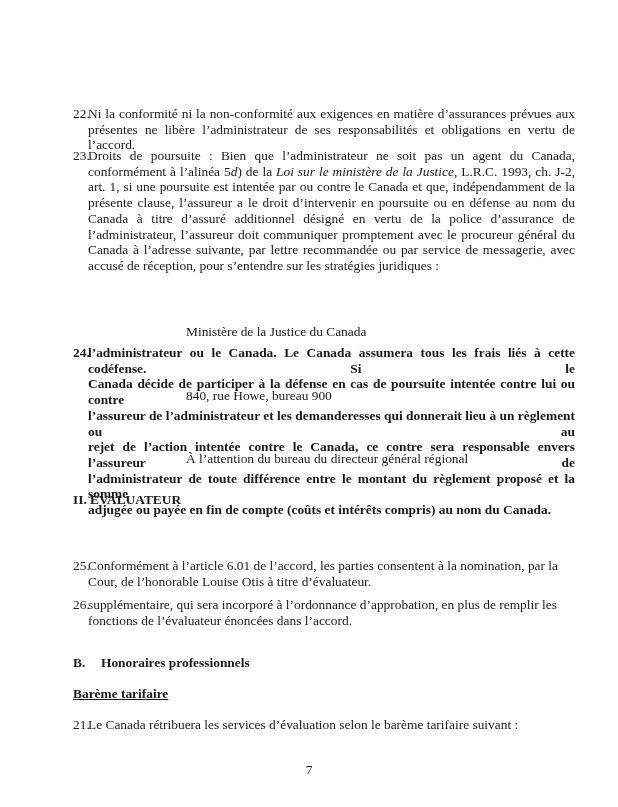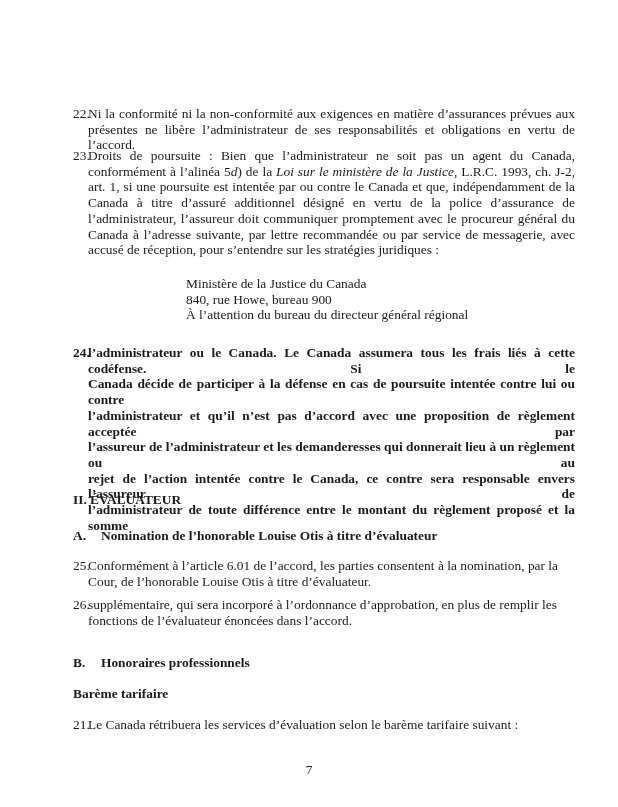--- a/index.html
+++ b/index.html
@@ -11,25 +11,25 @@
       line-height: 15.7px;
     }
     .page { position: absolute; left: 0; top: 12px; width: 540px; height: 807px; }
     .para { position: absolute; left: 73px; width: 502px; }
     .para .num { position: absolute; left: 0; top: 0; }
     .para .body { margin-left: 15px; }
     .justify { text-align: justify; }
     .justify .line { display: block; text-align: justify; text-align-last: justify; }
     .justify .line.last { text-align-last: left; }
     .address { position: absolute; left: 186px; }
-    .address div { white-space: nowrap; }
+    .address div { white-space: nowrap; margin-top: 48px; }
     .heading { position: absolute; left: 73px; font-weight: bold; white-space: nowrap; }
     .subheading { position: absolute; left: 73px; font-weight: bold; white-space: nowrap; }
     .subheading .letter { display: inline-block; width: 28px; }
-    .underline { }
+    .underline { text-decoration: underline; }
     .page-number { position: absolute; left: 0; width: 618px; text-align: center; top: 750px; }
     i { font-style: italic; }
   </style>
 </head>
 <body>
 
 <div class="page">
 
   <div class="para justify" style="top:94px;">
     <span class="num">22.</span>
@@ -38,50 +38,48 @@
       <span class="line last">présentes ne libère l’administrateur de ses responsabilités et obligations en vertu de l’accord.</span>
     </div>
   </div>
 
   <div class="para justify" style="top:136px;">
     <span class="num">23.</span>
     <div class="body">
       <span class="line">Droits de poursuite : Bien que l’administrateur ne soit pas un agent du Canada,</span>
       <span class="line"><span>conformément à l’alinéa 5</span><i>d</i><span>) de la </span><i>Loi sur le ministère de la Justice</i><span>, L.R.C. 1993, ch. J-2,</span></span>
       <span class="line">art. 1, si une poursuite est intentée par ou contre le Canada et que, indépendamment de la</span>
+      <span class="line">présente clause, l’assureur a le droit d’intervenir en poursuite ou en défense au nom du</span>
       <span class="line">Canada à titre d’assuré additionnel désigné en vertu de la police d’assurance de</span>
       <span class="line">l’administrateur, l’assureur doit communiquer promptement avec le procureur général du</span>
       <span class="line">Canada à l’adresse suivante, par lettre recommandée ou par service de messagerie, avec</span>
       <span class="line last">accusé de réception, pour s’entendre sur les stratégies juridiques :</span>
     </div>
   </div>
 
   <div class="address" style="top:264px;">
     <div>Ministère de la Justice du Canada</div>
     <div>840, rue Howe, bureau 900</div>
     <div>À l’attention du bureau du directeur général régional</div>
   </div>
 
   <div class="para justify" style="top:333px;font-weight:bold;">
     <span class="num">24.</span>
     <div class="body">
       <span class="line">l’administrateur ou le Canada. Le Canada assumera tous les frais liés à cette codéfense. Si le</span>
       <span class="line">Canada décide de participer à la défense en cas de poursuite intentée contre lui ou contre</span>
-      <span class="line">l’administrateur et qu’il n’est pas d’accord avec une proposition de règlement acceptée par</span>
       <span class="line">l’assureur de l’administrateur et les demanderesses qui donnerait lieu à un règlement ou au</span>
       <span class="line">rejet de l’action intentée contre le Canada, ce contre sera responsable envers l’assureur de</span>
       <span class="line">l’administrateur de toute différence entre le montant du règlement proposé et la somme</span>
+      <span class="line last">adjugée ou payée en fin de compte (coûts et intérêts compris) au nom du Canada.</span>
     </div>
   </div>
 
   <div class="heading" style="top:480px;">II. ÉVALUATEUR</div>
 
-  <div class="subheading" style="top:516px;">
-    <span class="letter">A.</span><span>Nomination de l’honorable Louise Otis à titre d’évaluateur</span>
-  </div>
 
   <div class="para" style="top:546px;">
     <span class="num">25.</span>
     <div class="body">
       <div>Conformément à l’article 6.01 de l’accord, les parties consentent à la nomination, par la</div>
       <div>Cour, de l’honorable Louise Otis à titre d’évaluateur.</div>
     </div>
   </div>
 
   <div class="para" style="top:585px;">

